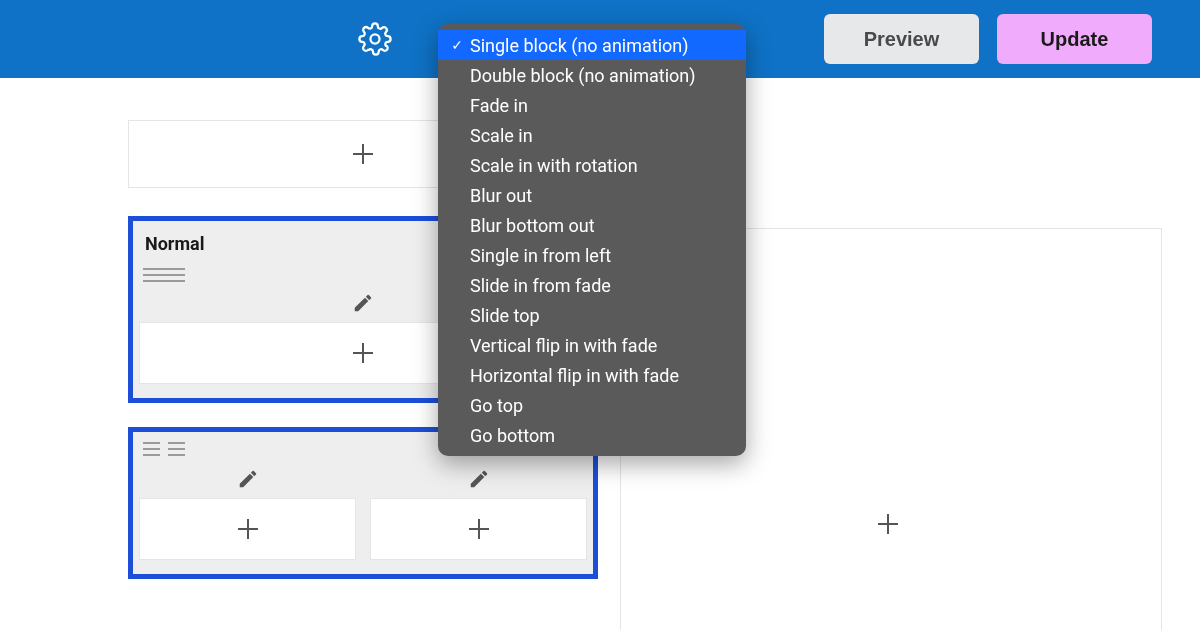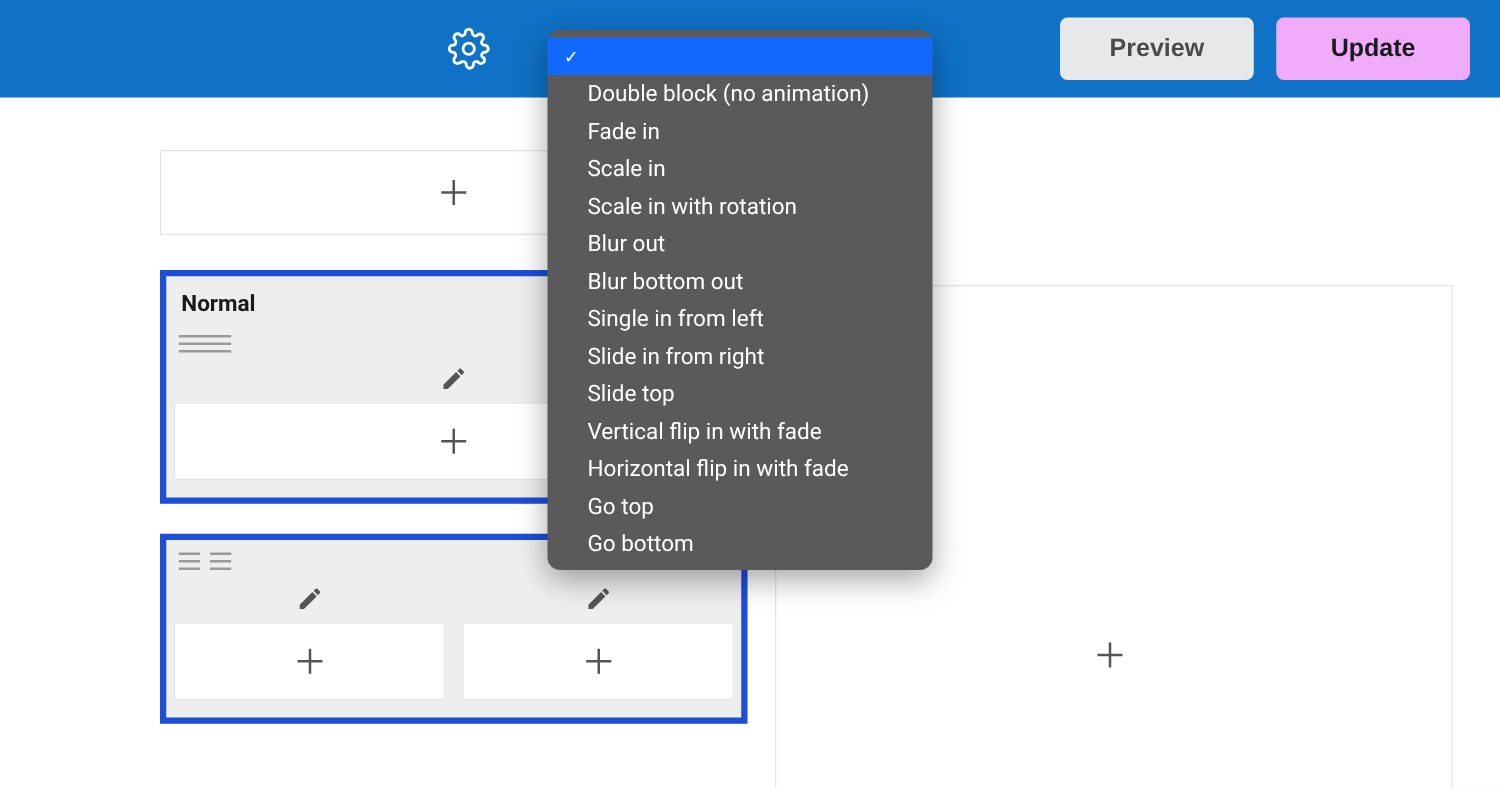--- a/index.html
+++ b/index.html
@@ -13,21 +13,21 @@
   }
 
   
   .topbar {
     background: #0F72C6;
     height: 78px;
     width: 100%;
     display: flex;
     align-items: center;
     justify-content: flex-end;
-    padding-right: 24px;
+    padding-right: 48px;
     position: relative;
     z-index: 5;
   }
   .topbar-buttons { display: flex; gap: 18px; align-items: center; }
   .btn {
     height: 50px;
     border-radius: 6px;
     font-size: 20px;
     font-weight: 600;
     display: flex;
@@ -289,20 +289,21 @@
           <line x1="4" y1="12" x2="20" y2="12"></line>
         </svg>
     </div>
   </div>
 
 </div>
 
 <div class="dropdown" id="dropdown">
     <div class="dropdown-item selected">
       <span class="check">✓</span>
+      <span>Single block (no animation)</span>
     </div>
     <div class="dropdown-item">
       <span class="check"></span>
       <span>Double block (no animation)</span>
     </div>
     <div class="dropdown-item">
       <span class="check"></span>
       <span>Fade in</span>
     </div>
     <div class="dropdown-item">
@@ -320,21 +321,21 @@
     <div class="dropdown-item">
       <span class="check"></span>
       <span>Blur bottom out</span>
     </div>
     <div class="dropdown-item">
       <span class="check"></span>
       <span>Single in from left</span>
     </div>
     <div class="dropdown-item">
       <span class="check"></span>
-      <span>Slide in from right</span>
+      <span>Slide in from fade</span>
     </div>
     <div class="dropdown-item">
       <span class="check"></span>
       <span>Slide top</span>
     </div>
     <div class="dropdown-item">
       <span class="check"></span>
       <span>Vertical flip in with fade</span>
     </div>
     <div class="dropdown-item">

